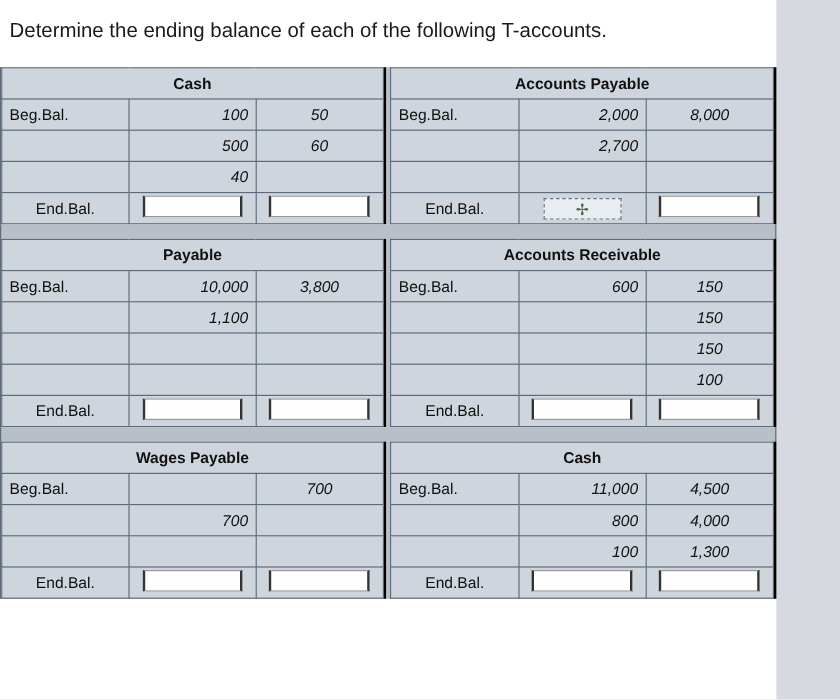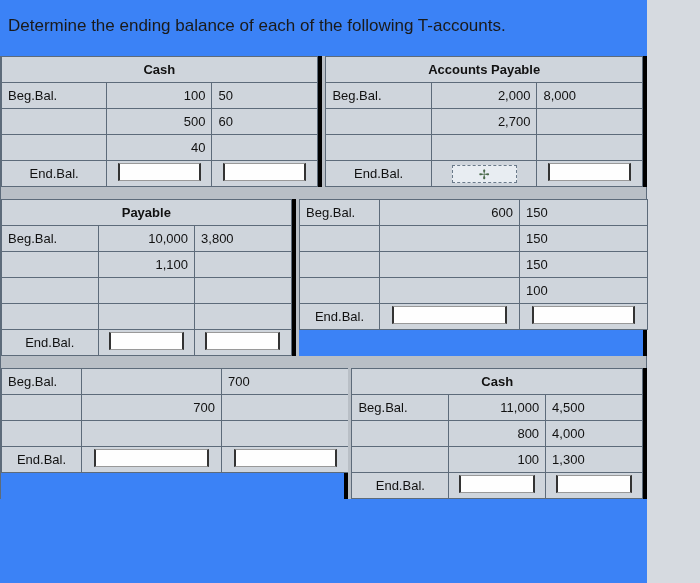--- a/index.html
+++ b/index.html
@@ -4,37 +4,37 @@
 <style>
   * { box-sizing: border-box; }
   body {
     margin: 0;
     padding: 0;
     font-family: Arial, Helvetica, sans-serif;
     background: #d6dae0;
     width: 700px;
   }
   .page {
-    background: #3b82f6;
+    background: #ffffff;
     width: 647px;
     min-height: 583px;
   }
   .question {
     font-size: 17px;
     color: #1a1a1a;
     padding: 16px 8px 20px 8px;
     font-weight: 400;
   }
   .row-pair {
     display: flex;
     width: 100%;
   }
   .t-account {
     width: 348px;
-    border-right: 4px solid #000000;
+    border-right: 2px solid #000000;
   }
   .t-account:first-child { border-left: 1px solid #5d6b7a; }
   .spacer-col {
     width: 4px;
     background: #b9bfc6;
   }
   .header-row td {
     background: #2a79b3;
     color: #0a254a;
     font-weight: bold;
@@ -53,22 +53,22 @@
   table.taccount td {
     border: 1px solid #5d6b7a;
     height: 26px;
     font-size: 13px;
     padding: 0 6px;
     background: #cfd5dc;
     color: #111;
   }
   td.label { width: 80px; text-align: left; }
   td.debit { width: 140px; text-align: right; }
-  td.credit { width: 128px; text-align: left; }
-  td.num { font-variant-numeric: tabular-nums; }
+  td.credit { width: 128px; text-align: center; }
+  td.num { font-variant-numeric: tabular-nums; font-style: italic; }
   td.double-top { border-top: 3px double #1a1a1a; text-align: center; }
   .endbal-input {
     display: inline-block;
     width: 90%;
     height: 18px;
     background: #fefefe;
     border-left: 2px solid #333;
     border-right: 2px solid #333;
     border-top: 1px solid #999;
     border-bottom: 1px solid #999;
@@ -191,20 +191,23 @@
                 <td class="debit double-top" style="text-align:center"><span class="endbal-input"></span></td>
                 <td class="credit double-top" style="text-align:center"><span class="endbal-input"></span></td>
               </tr>
             </tbody>
           </table>
         </div>
         <div class="spacer-col"></div>
         <div class="t-account">
           <table class="taccount">
             <tbody>
+              <tr class="header-row">
+                <td colspan="3">Accounts Receivable</td>
+              </tr>
               <tr>
                 <td class="label">Beg.Bal.</td>
                 <td class="debit num">600</td>
                 <td class="credit num">150</td>
               </tr>
               <tr>
                 <td class="label"></td>
                 <td class="debit num"></td>
                 <td class="credit num">150</td>
               </tr>
@@ -227,20 +230,23 @@
           </table>
         </div>
       </div>
       <div class="row-pair">
         <div style="width:100%;height:12px;background:#b9bfc6;border-left:1px solid #5d6b7a;border-right:1px solid #5d6b7a;"></div>
       </div>
       <div class="row-pair">
         <div class="t-account">
           <table class="taccount">
             <tbody>
+              <tr class="header-row">
+                <td colspan="3">Wages Payable</td>
+              </tr>
               <tr>
                 <td class="label">Beg.Bal.</td>
                 <td class="debit num"></td>
                 <td class="credit num">700</td>
               </tr>
               <tr>
                 <td class="label"></td>
                 <td class="debit num">700</td>
                 <td class="credit num"></td>
               </tr>

